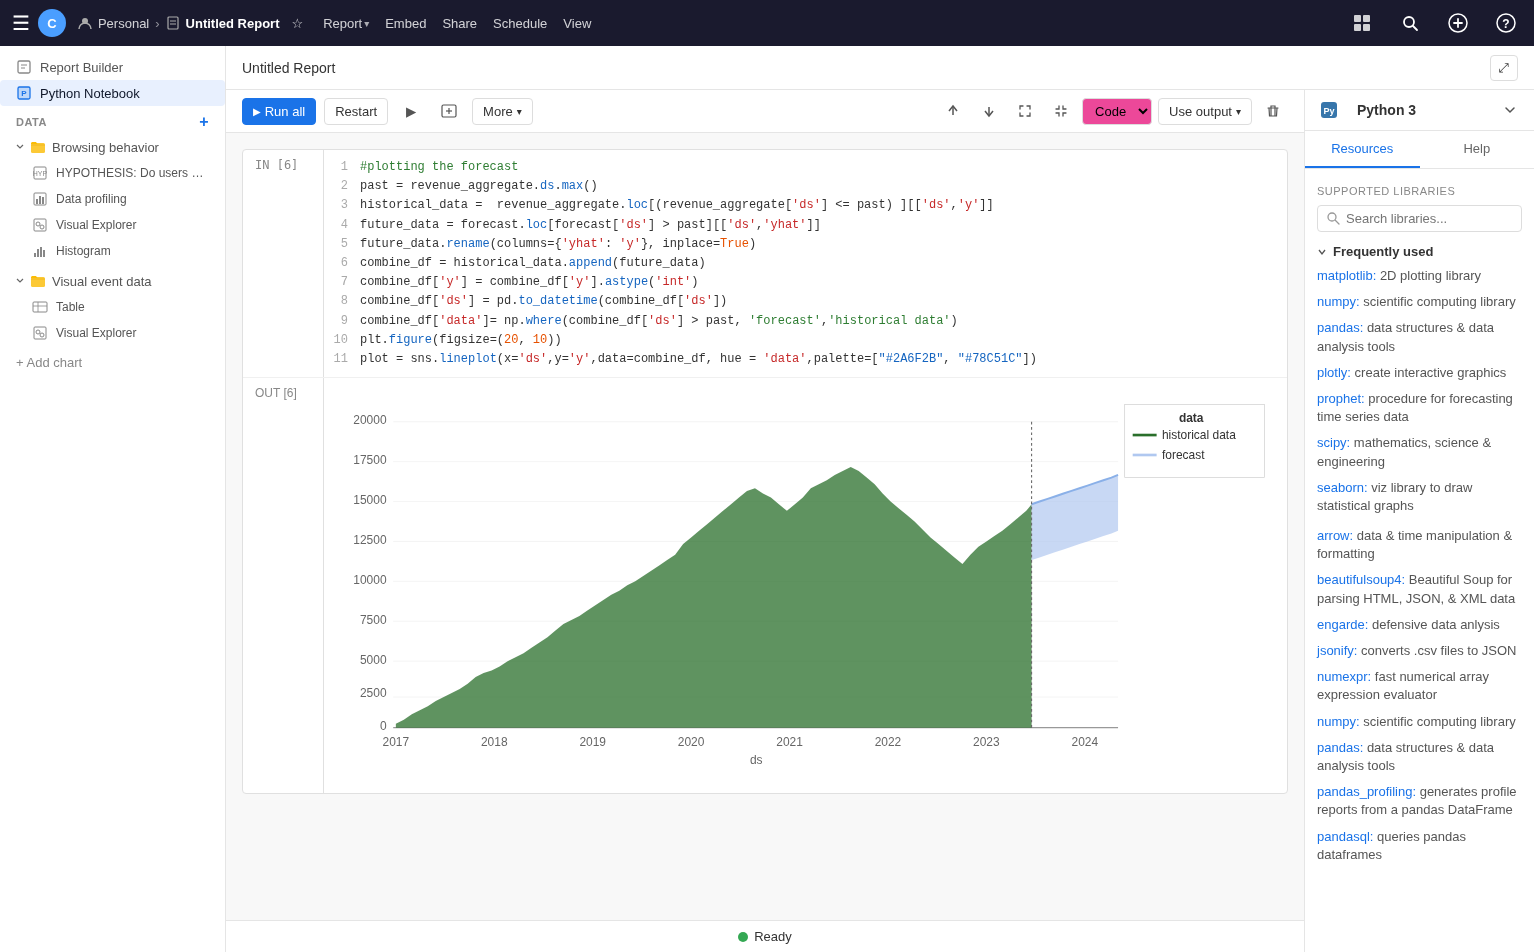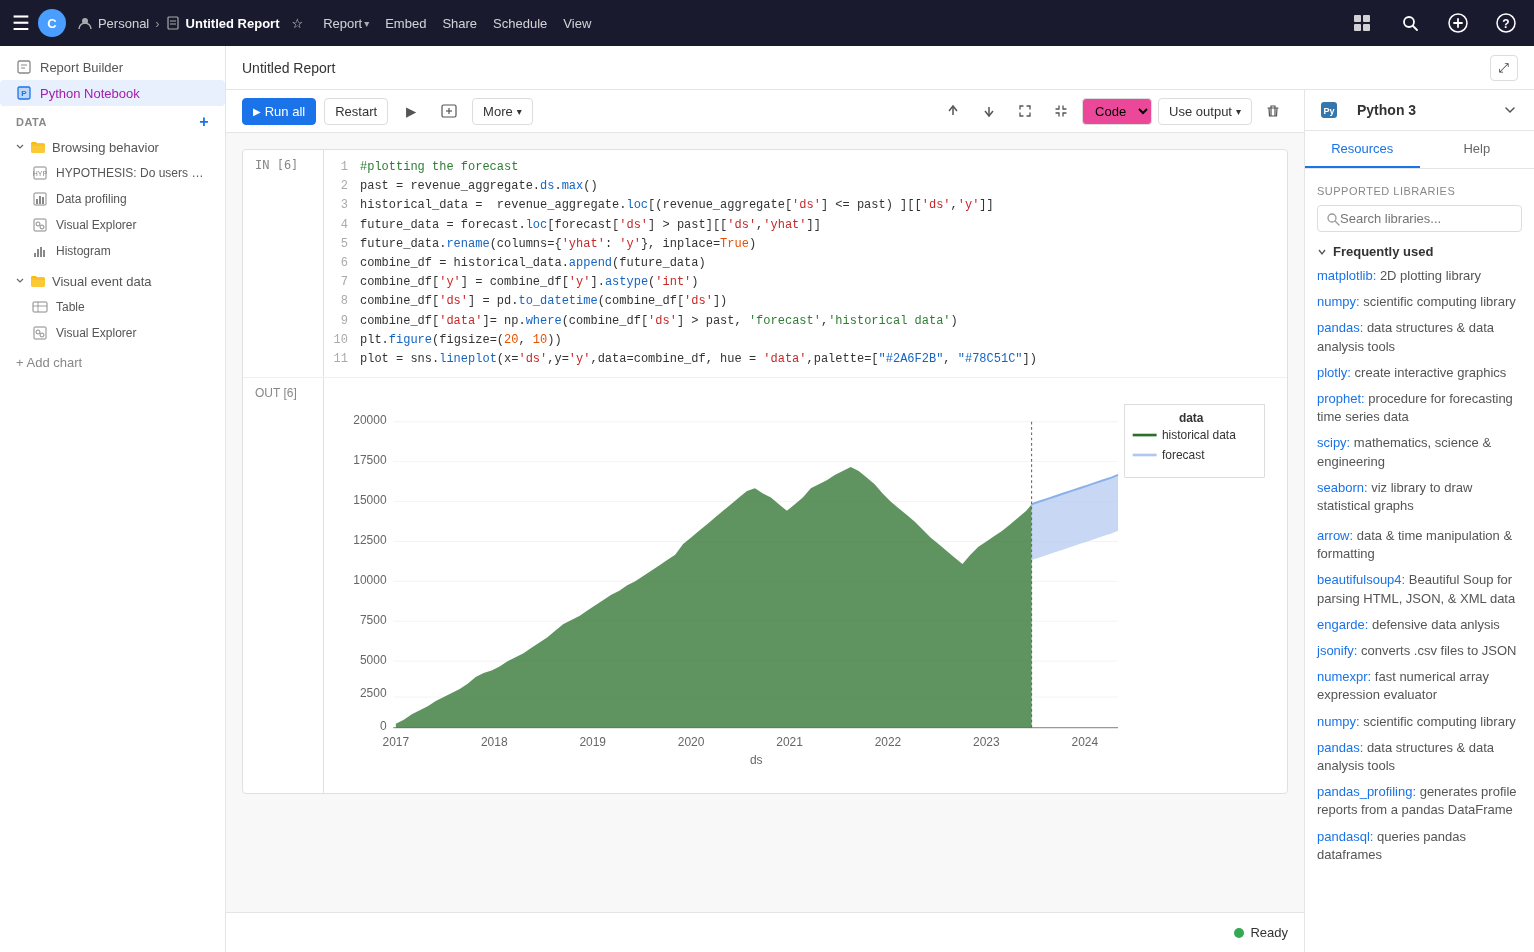--- a/index.html
+++ b/index.html
@@ -67,34 +67,34 @@
     .str-blue { color: #1565c0; }
     .cell-out { display: flex; border-top: 1px solid #f0f0f0; }
     .cell-out-label { width: 80px; padding: 8px 12px; font-size: 12px; color: #888; flex-shrink: 0; }
     .cell-out-content { flex: 1; padding: 8px; border-left: 1px solid #e0e0e0; }
 
     
     .chart-container { background: #fff; padding: 8px; }
     .chart-svg { width: 100%; height: 380px; }
 
     
-    .status-bar { background: #fff; border-top: 1px solid #e5e5e5; display: flex; align-items: center; justify-content: flex-end; padding: 0 16px; height: 40px; gap: 8px; flex-shrink: 0; }
+    .status-bar { background: #fff; border-top: 1px solid #e5e5e5; display: flex; align-items: center; justify-content: center; padding: 0 16px; height: 32px; gap: 8px; flex-shrink: 0; }
     .status-ready { display: flex; align-items: center; gap: 6px; font-size: 13px; color: #333; }
     .status-dot { width: 10px; height: 10px; border-radius: 50%; background: #34a853; }
 
     
     .right-panel { width: 230px; background: #fff; border-left: 1px solid #e5e5e5; display: flex; flex-direction: column; flex-shrink: 0; overflow: hidden; }
     .right-panel-header { padding: 12px 16px; border-bottom: 1px solid #e5e5e5; display: flex; align-items: center; justify-content: space-between; }
     .python-badge { display: flex; align-items: center; gap: 20px; font-weight: 600; font-size: 14px; }
     .right-panel-tabs { display: flex; border-bottom: 1px solid #e5e5e5; }
     .right-tab { flex: 1; text-align: center; padding: 10px; font-size: 13px; cursor: pointer; color: #666; border-bottom: 2px solid transparent; }
     .right-tab.active { color: #1a73e8; border-bottom-color: #1a73e8; }
     .right-panel-content { flex: 1; overflow-y: auto; padding: 12px; }
     .section-label { font-size: 11px; font-weight: 400; color: #888; text-transform: uppercase; letter-spacing: 0.5px; margin-bottom: 8px; margin-top: 4px; }
-    .search-box { display: flex; align-items: center; border: 1px solid #ddd; border-radius: 4px; padding: 5px 8px; margin-bottom: 12px; }
+    .search-box { display: flex; align-items: flex-start; border: 1px solid #ddd; border-radius: 4px; padding: 5px 8px; gap: 6px; margin-bottom: 12px; }
     .search-box input { border: none; outline: none; font-size: 13px; flex: 1; }
     .library-category { margin-bottom: 12px; }
     .category-header { display: flex; align-items: center; gap: 6px; font-weight: 600; font-size: 13px; color: #333; margin-bottom: 8px; cursor: pointer; }
     .library-item { margin-bottom: 8px; font-size: 13px; line-height: 1.4; }
     .library-name { color: #1a73e8; font-weight: 500; cursor: pointer; }
     .library-desc { color: #555; }
     .chart-text { font-size: 9px; fill: #666; font-family: sans-serif; }
     .chart-legend-text { font-size: 9px; fill: #333; font-family: sans-serif; }
   </style>
 </head>
@@ -169,21 +169,21 @@
           <line x1="5" y1="9" x2="9" y2="9" stroke="#888" stroke-width="1"></line>
         </svg>
       <span>Report Builder</span>
     </div>
     <div class="sidebar-item active">
       <svg class="item-icon" viewBox="0 0 16 16" fill="none">
           <rect x="2" y="2" width="12" height="12" rx="1.5" fill="#1a73e8" opacity="0.2"></rect>
           <rect x="2" y="2" width="12" height="12" rx="1.5" stroke="#1a73e8" stroke-width="1.3"></rect>
           <text x="8" y="11" text-anchor="middle" fill="#1a73e8" font-size="8" font-weight="bold">P</text>
         </svg>
-      <span style="color:#a21caf;font-weight:500;text-align:center;">Python Notebook</span>
+      <span style="color:#0f172a;font-weight:500;text-align:center;">Python Notebook</span>
     </div>
     <div class="data-label">
       <span>DATA</span>
       <span class="add-btn">+</span>
     </div>
 
     <div class="sidebar-group">
       <div class="sidebar-group-header">
         <svg width="8" height="8" viewBox="0 0 8 8" fill="none">
             <path d="M1 2l3 3 3-3" stroke="#666" stroke-width="1.2"></path>

